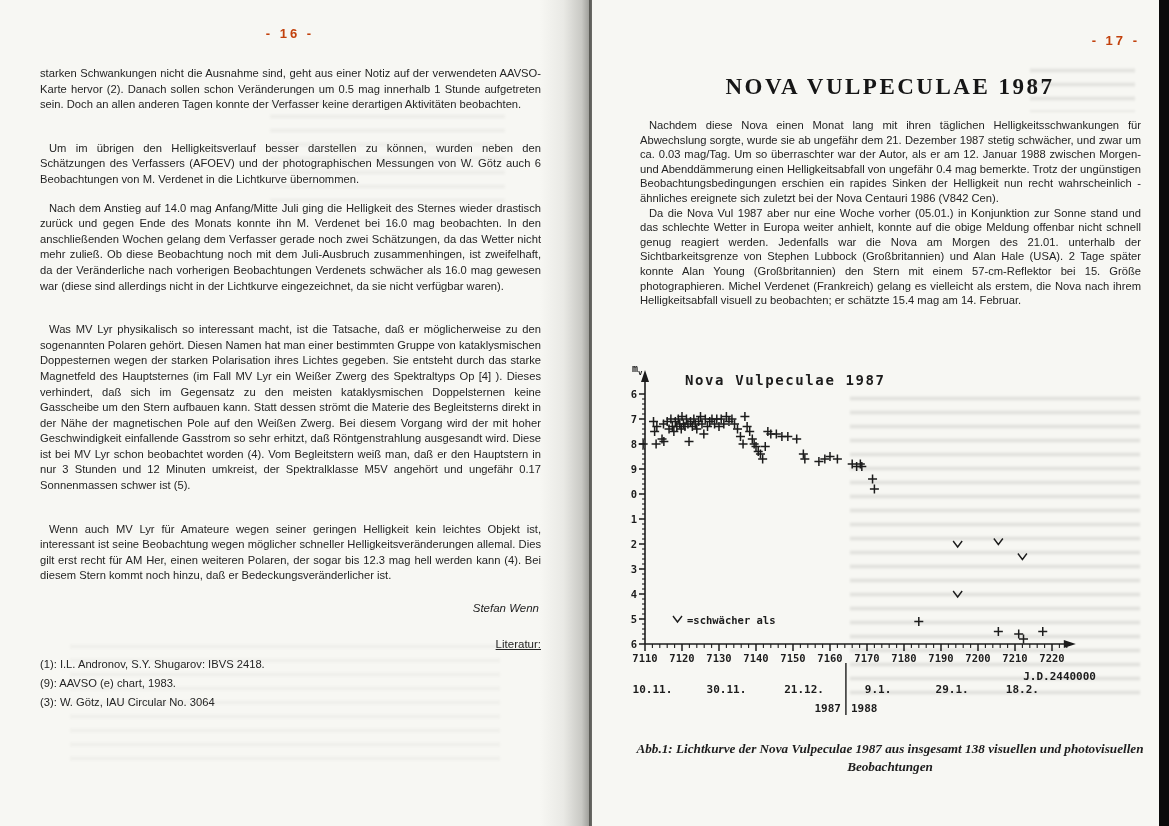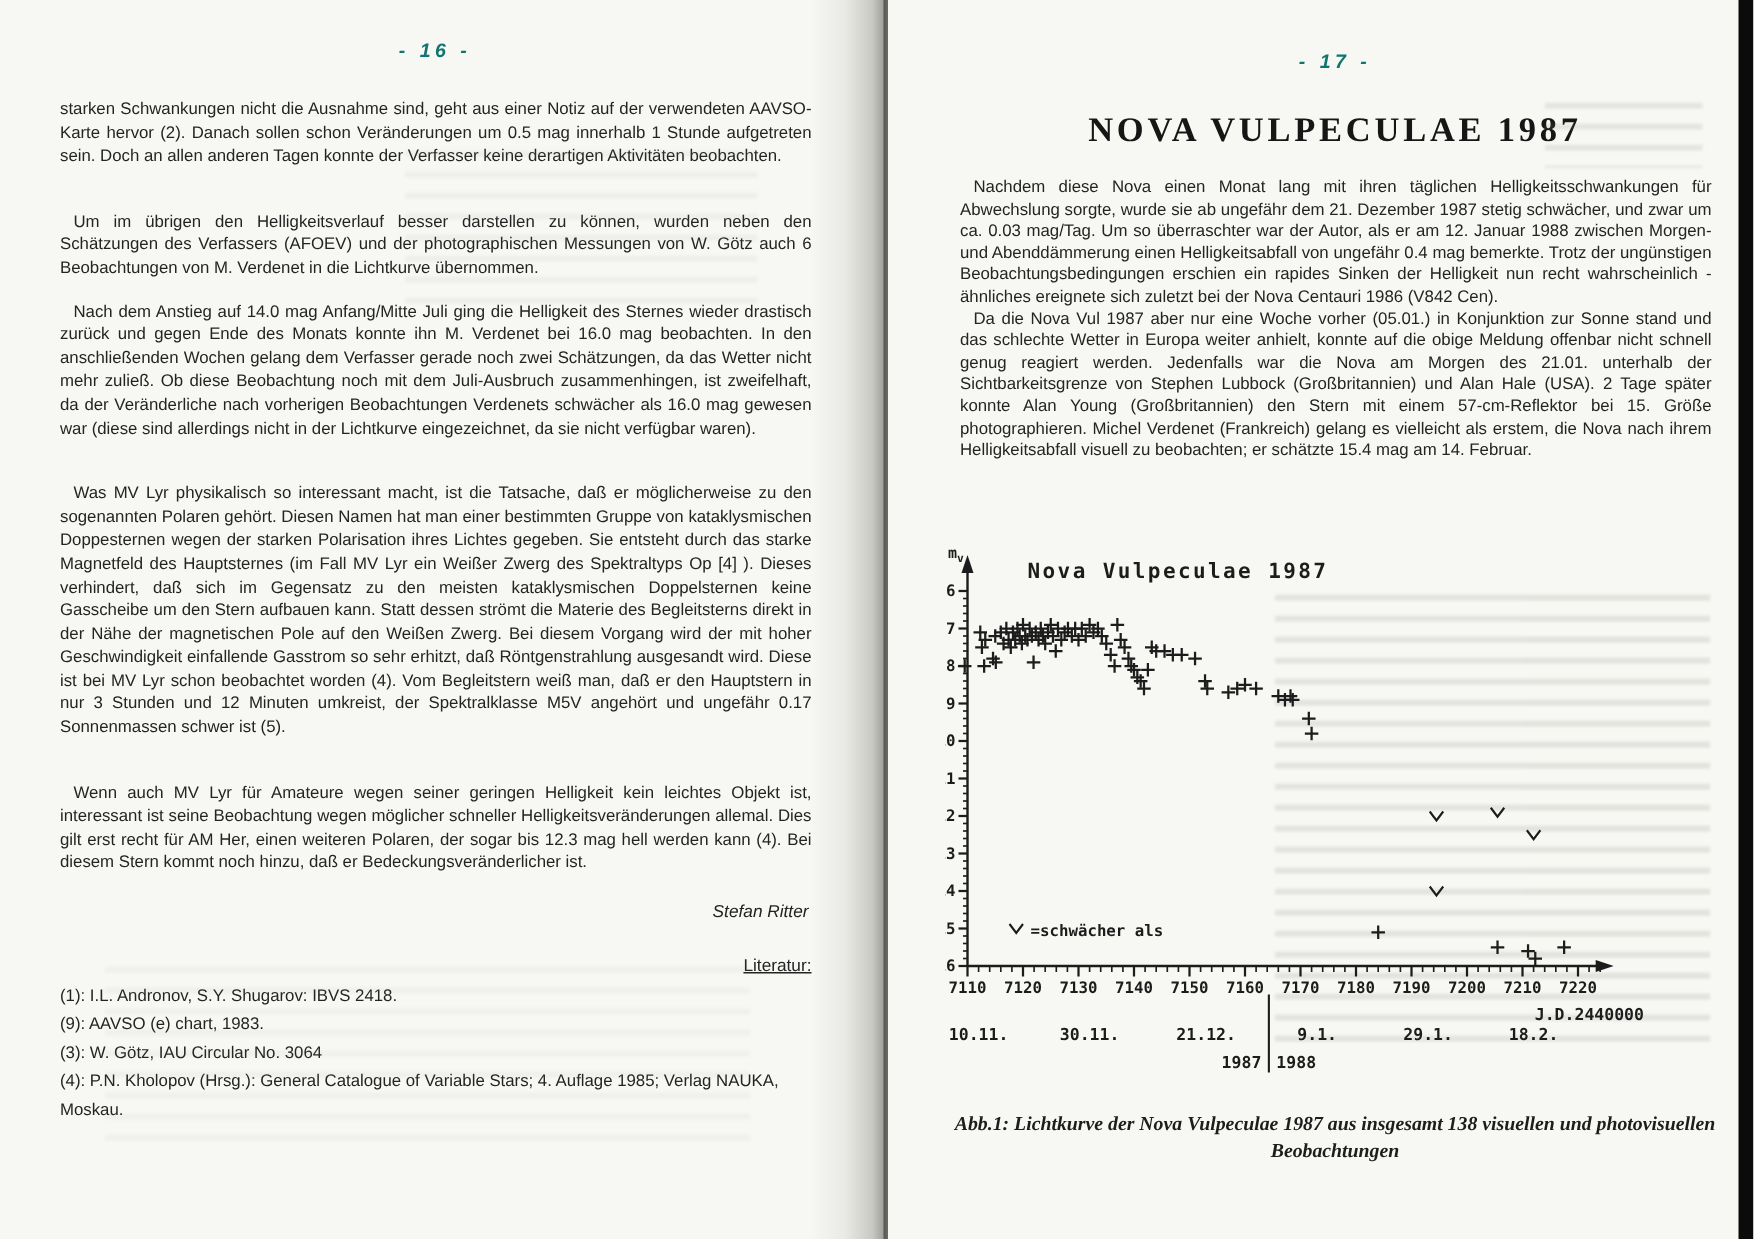--- a/index.html
+++ b/index.html
@@ -2,23 +2,23 @@
 <html><head>
 <meta charset="utf-8">
 <style>
   html,body{margin:0;padding:0;background:#d8d8d2;}
   #scan{position:relative;width:1169px;height:826px;background:#f7f7f3;overflow:hidden;
         font-family:"Liberation Sans",sans-serif;color:#1f1f1f;}
   .page{position:absolute;top:0;height:826px;background:transparent;}
   #page-left{left:0;width:584px;}
   #page-right{left:600px;width:559px;}
   .pagenum{position:absolute;left:40px;width:500px;text-align:center;
-           font-size:13px;font-weight:bold;letter-spacing:3px;color:#0f766e;font-style:italic;}
+           font-size:13px;font-weight:bold;letter-spacing:3px;color:#c2410c;}
   #page-left .pagenum{top:26px;}
-  #page-right .pagenum{top:33px;}
+  #page-right .pagenum{top:33px;text-align:right;}
   .body-text{position:absolute;left:40px;width:501px;text-align:justify;
              font-size:11.2px;color:#242424;}
   #left-text{top:66px;line-height:15.6px;}
   #right-text{top:118px;line-height:14.6px;}
   .body-text p{margin:0;}
   .body-text p.gap{margin-top:28px;}
   .body-text p.gap2{margin-top:13px;}
   .ind{text-indent:9px;}
   #signature{margin-top:17px;text-align:right;font-style:italic;font-size:11.5px;
              padding-right:2px;color:#222;}
@@ -54,27 +54,26 @@
 <div id="scan">
 
   <div class="page" id="page-left">
     <div class="pagenum">- 16 -</div>
     <div class="body-text" id="left-text">
       <p>starken Schwankungen nicht die Ausnahme sind, geht aus einer Notiz auf der verwendeten AAVSO-Karte hervor (2). Danach sollen schon Veränderungen um 0.5 mag innerhalb 1 Stunde aufgetreten sein. Doch an allen anderen Tagen konnte der Verfasser keine derartigen Aktivitäten beobachten.</p>
       <p class="gap ind">Um im übrigen den Helligkeitsverlauf besser darstellen zu können, wurden neben den Schätzungen des Verfassers (AFOEV) und der photographischen Messungen von W. Götz auch 6 Beobachtungen von M. Verdenet in die Lichtkurve übernommen.</p>
       <p class="gap2 ind">Nach dem Anstieg auf 14.0 mag Anfang/Mitte Juli ging die Helligkeit des Sternes wieder drastisch zurück und gegen Ende des Monats konnte ihn M. Verdenet bei 16.0 mag beobachten. In den anschließenden Wochen gelang dem Verfasser gerade noch zwei Schätzungen, da das Wetter nicht mehr zuließ. Ob diese Beobachtung noch mit dem Juli-Ausbruch zusammenhingen, ist zweifelhaft, da der Veränderliche nach vorherigen Beobachtungen Verdenets schwächer als 16.0 mag gewesen war (diese sind allerdings nicht in der Lichtkurve eingezeichnet, da sie nicht verfügbar waren).</p>
       <p class="gap ind">Was MV Lyr physikalisch so interessant macht, ist die Tatsache, daß er möglicherweise zu den sogenannten Polaren gehört. Diesen Namen hat man einer bestimmten Gruppe von kataklysmischen Doppesternen wegen der starken Polarisation ihres Lichtes gegeben. Sie entsteht durch das starke Magnetfeld des Hauptsternes (im Fall MV Lyr ein Weißer Zwerg des Spektraltyps Op [4] ). Dieses verhindert, daß sich im Gegensatz zu den meisten kataklysmischen Doppelsternen keine Gasscheibe um den Stern aufbauen kann. Statt dessen strömt die Materie des Begleitsterns direkt in der Nähe der magnetischen Pole auf den Weißen Zwerg. Bei diesem Vorgang wird der mit hoher Geschwindigkeit einfallende Gasstrom so sehr erhitzt, daß Röntgenstrahlung ausgesandt wird. Diese ist bei MV Lyr schon beobachtet worden (4). Vom Begleitstern weiß man, daß er den Hauptstern in nur 3 Stunden und 12 Minuten umkreist, der Spektralklasse M5V angehört und ungefähr 0.17 Sonnenmassen schwer ist (5).</p>
       <p class="gap ind">Wenn auch MV Lyr für Amateure wegen seiner geringen Helligkeit kein leichtes Objekt ist, interessant ist seine Beobachtung wegen möglicher schneller Helligkeitsveränderungen allemal. Dies gilt erst recht für AM Her, einen weiteren Polaren, der sogar bis 12.3 mag hell werden kann (4). Bei diesem Stern kommt noch hinzu, daß er Bedeckungsveränderlicher ist.</p>
-      <div id="signature">Stefan Ritter</div>
+      <div id="signature">Stefan Wenn</div>
       <div id="lit-heading">Literatur:</div>
       <div id="references">
         <div>(1): I.L. Andronov, S.Y. Shugarov: IBVS 2418.</div>
         <div>(9): AAVSO (e) chart, 1983.</div>
         <div>(3): W. Götz, IAU Circular No. 3064</div>
-        <div>(4): P.N. Kholopov (Hrsg.): General Catalogue of Variable Stars; 4. Auflage 1985; Verlag NAUKA, Moskau.</div>
       </div>
     </div>
     <div class="bleed" id="bleed-left-mid"></div>
     <div class="bleed" id="bleed-left-bot"></div>
   </div>
 
   <div id="gutter"></div>
   <div id="gutter-line"></div>
 
   <div class="page" id="page-right">

